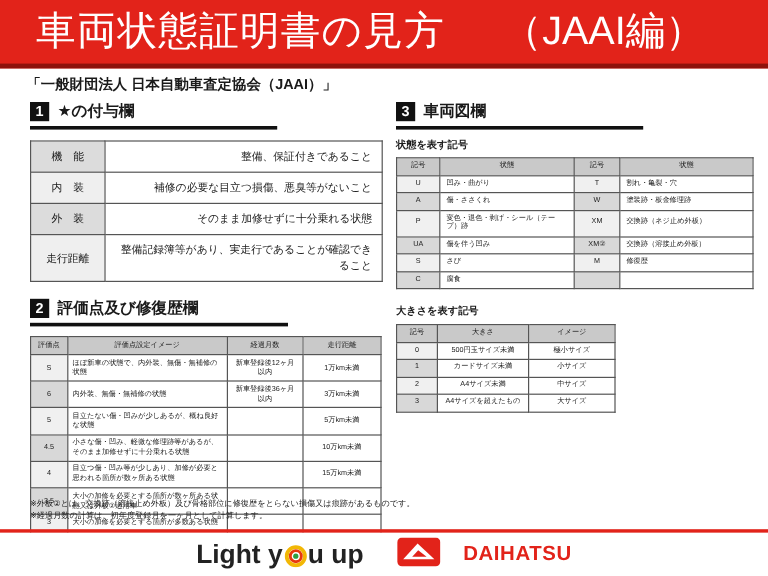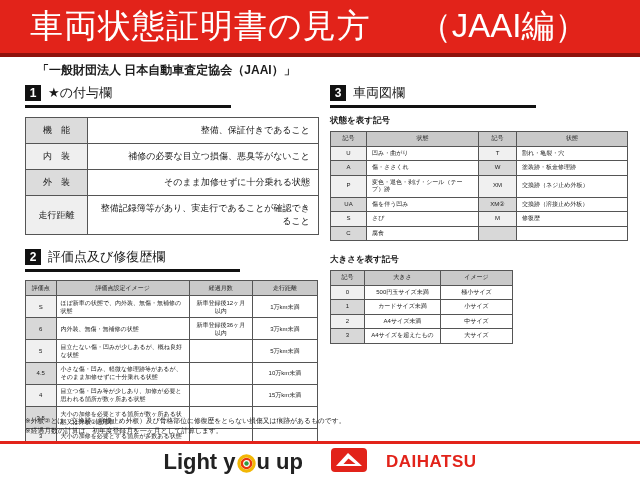--- a/index.html
+++ b/index.html
@@ -10,29 +10,29 @@
   }
   
   .banner{
     position:absolute;top:0;left:0;width:640px;height:53px;
     background:#e2231a;border-bottom:4px solid #8f120c;
     display:flex;align-items:center;color:#fff;font-weight:normal;
   }
   .banner-title{font-size:33px;margin-left:30px;letter-spacing:1px;}
   .banner-edition{font-size:33px;margin-left:48px;}
   
-  .subtitle{position:absolute;top:62px;left:37px;font-size:12px;font-weight:bold;}
+  .subtitle{position:absolute;top:62px;left:22px;font-size:12px;font-weight:bold;}
   
   .col-left{position:absolute;left:25px;top:84px;width:293px;}
   .col-right{position:absolute;left:330px;top:84px;width:300px;}
   
   .sec-head{display:flex;align-items:center;gap:7px;border-bottom:3px solid #111;padding-bottom:3px;}
   .badge{width:16px;height:16px;background:#111;color:#fff;font-weight:bold;font-size:12px;
          display:flex;align-items:center;justify-content:center;flex:0 0 16px;}
-  .sec-title{font-size:13px;font-weight:normal;white-space:nowrap;}
+  .sec-title{font-size:13px;font-weight:bold;white-space:nowrap;}
   #sec1-head{width:206px;margin-bottom:9px;}
   #sec2-head{width:215px;margin-top:13px;margin-bottom:8px;}
   #sec3-head{width:206px;margin-bottom:5px;}
   
   table{border-collapse:collapse;table-layout:fixed;}
   td,th{border:1px solid #555;overflow:hidden;}
   th{font-weight:normal;margin-left:32px;}
   
   .t1{width:293px;font-size:9px;}
   .t1 th{text-align:center;}

